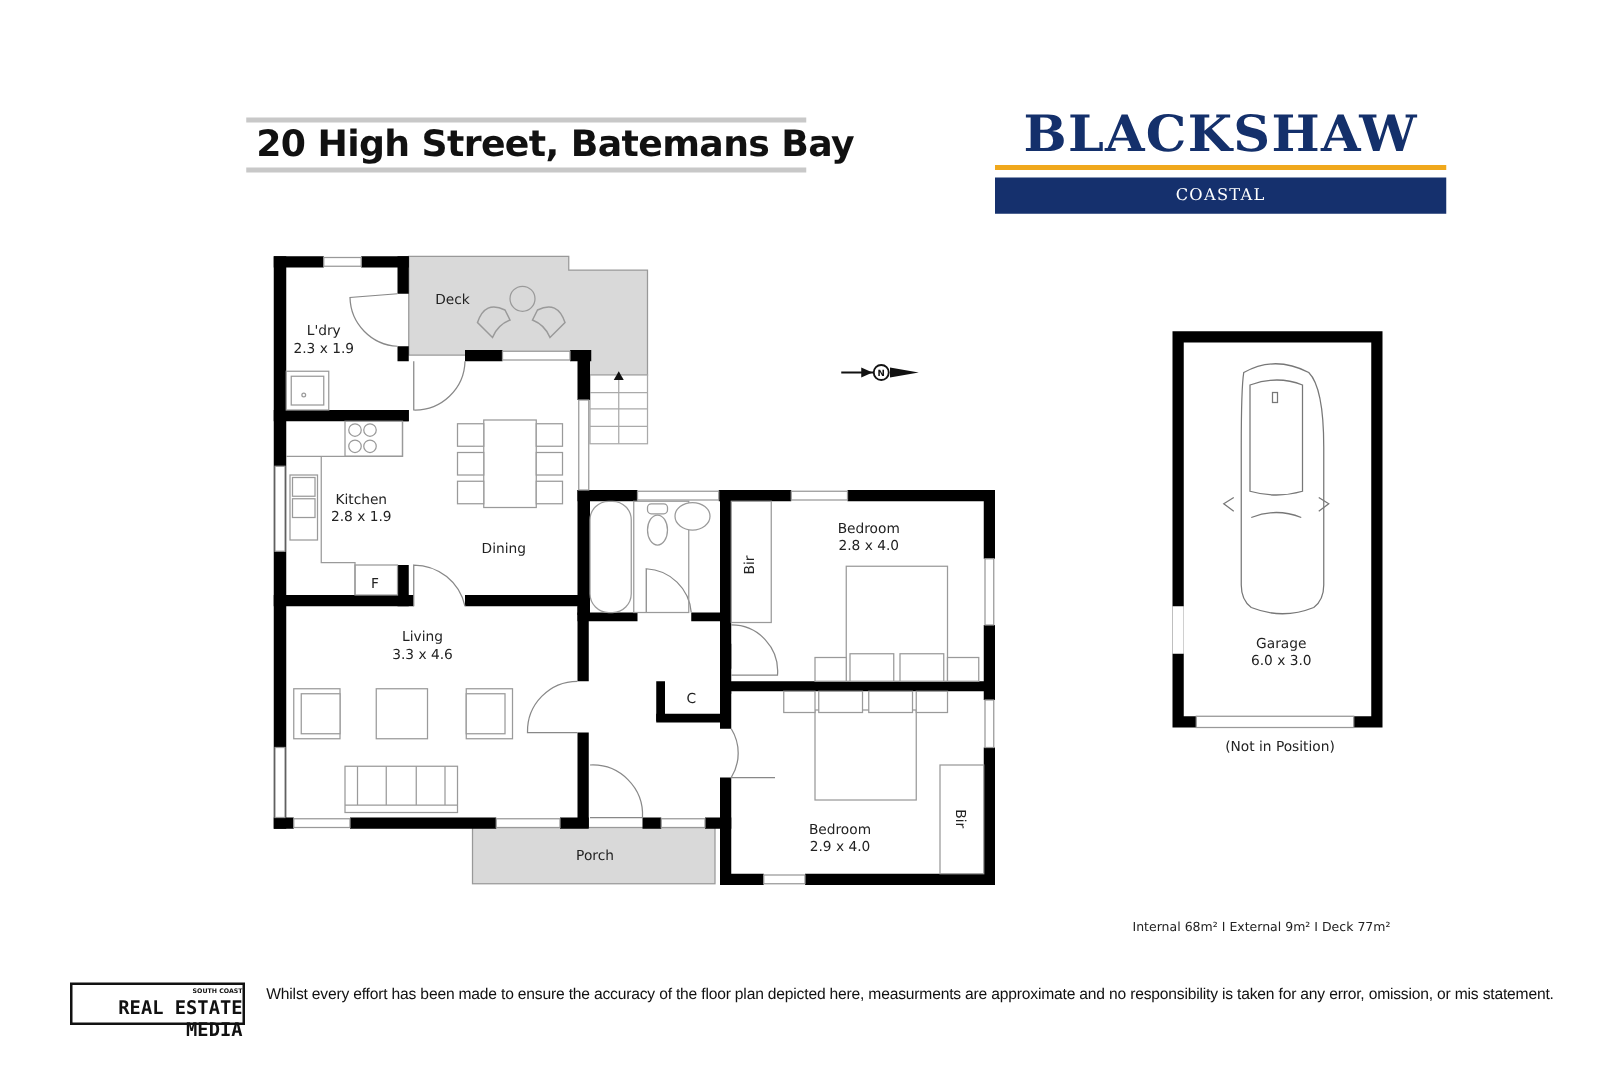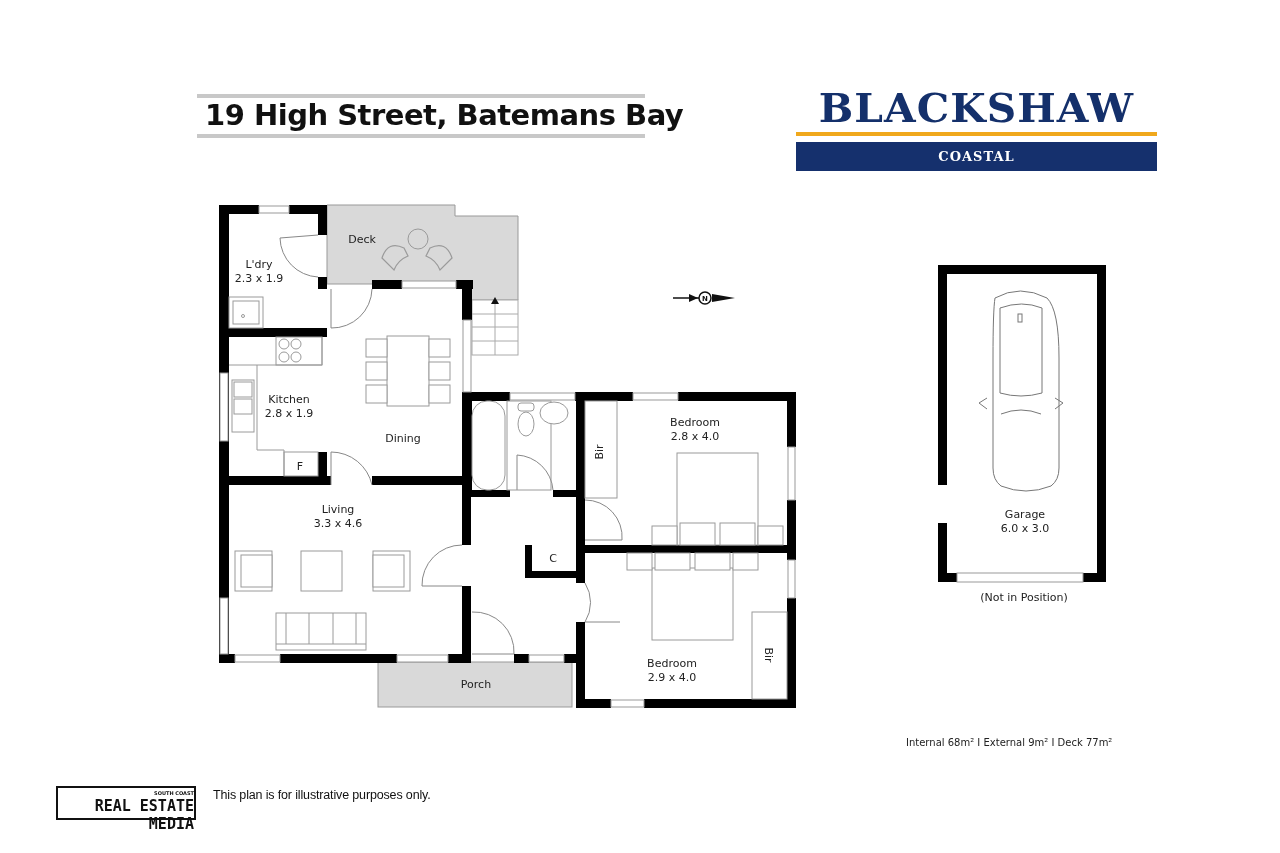--- a/index.html
+++ b/index.html
@@ -6,39 +6,39 @@
     body { width: 1280px; height: 853px; position: relative; overflow: hidden; font-family: "Liberation Sans", sans-serif; }
     .title-wrap { position: absolute; left: 197px; top: 94px; width: 448px; height: 44px; }
     .title-rule { position: absolute; left: 0; width: 448px; height: 4px; background: #c8c8c8; }
     .title-rule.top { top: 0; }
     .title-rule.bottom { top: 40px; }
     .title-text { position: absolute; left: 8px; top: 3px; font-family: "DejaVu Sans", sans-serif; font-weight: bold; font-size: 29px; line-height: 37px; color: #111; letter-spacing: -0.5px; white-space: nowrap; }
 
     .logo { position: absolute; left: 796px; top: 86px; width: 361px; }
     .logo-name { font-family: "DejaVu Serif", serif; font-weight: bold; font-size: 40px; line-height: 44px; color: #14306b; letter-spacing: 1px; text-align: center; white-space: nowrap; transform: scaleX(1.02); }
     .logo-line { height: 4px; background: #f0a81c; margin-top: 2px; }
-    .logo-band { margin-top: 6px; height: 29px; background: #15306d; color: #fff; font-family: "DejaVu Serif", serif; font-size: 13px; font-weight: bold; letter-spacing: 1px; text-align: center; line-height: 29px; }
+    .logo-band { margin-top: 6px; height: 29px; background: #15306d; color: #fff; font-family: "DejaVu Serif", serif; font-size: 13px; font-weight: normal; letter-spacing: 1px; text-align: center; line-height: 29px; }
 
     svg.plan { position: absolute; left: 0; top: 0; }
     .lbl { font-family: "DejaVu Sans", sans-serif; font-size: 11px; fill: #222; text-anchor: middle; }
 
     .areas { position: absolute; left: 906px; top: 737px; font-family: "DejaVu Sans", sans-serif; font-size: 10px; color: #222; white-space: nowrap; }
 
     .rem-logo { position: absolute; left: 56px; top: 786px; width: 140px; height: 34px; border: 2px solid #111; box-sizing: border-box; text-align: right; }
     .rem-small { font-family: "DejaVu Sans", sans-serif; font-size: 5px; font-weight: bold; line-height: 8px; margin-top: 1px; color: #111; }
     .rem-big { font-family: "DejaVu Sans Mono", monospace; font-weight: bold; font-size: 15px; line-height: 18px; color: #111; letter-spacing: 0px; }
     .disclaimer { position: absolute; left: 213px; top: 787px; width: 1010px; font-family: "Liberation Sans", sans-serif; font-size: 12.5px; line-height: 16px; color: #111; }
     .disclaimer div { white-space: nowrap; letter-spacing: -0.15px; }
   </style>
 </head>
 <body>
 
 <div class="title-wrap">
   <div class="title-rule top"></div>
-  <div class="title-text">19 High Street, Batemans Bay</div>
+  <div class="title-text">20 High Street, Batemans Bay</div>
   <div class="title-rule bottom"></div>
 </div>
 
 <div class="logo">
   <div class="logo-name">BLACKSHAW</div>
   <div class="logo-line"></div>
   <div class="logo-band">COASTAL</div>
 </div>
 
 <svg class="plan" width="1280" height="853" viewBox="0 0 1280 853">
@@ -255,14 +255,14 @@
   <text class="lbl" x="1024" y="601">(Not in Position)</text>
 </svg>
 
 <div class="areas">Internal 68m²  I  External 9m² I Deck 77m²</div>
 
 <div class="rem-logo">
   <div class="rem-small">SOUTH COAST</div>
   <div class="rem-big">REAL ESTATE MEDIA</div>
 </div>
 <div class="disclaimer">
-  <div>This plan is for illustrative purposes only.</div>
+  <div>Whilst every effort has been made to ensure the accuracy of the floor plan depicted here, measurments are approximate and no responsibility is taken for any error, omission, or mis statement.</div>
 </div>
 
 </body></html>

